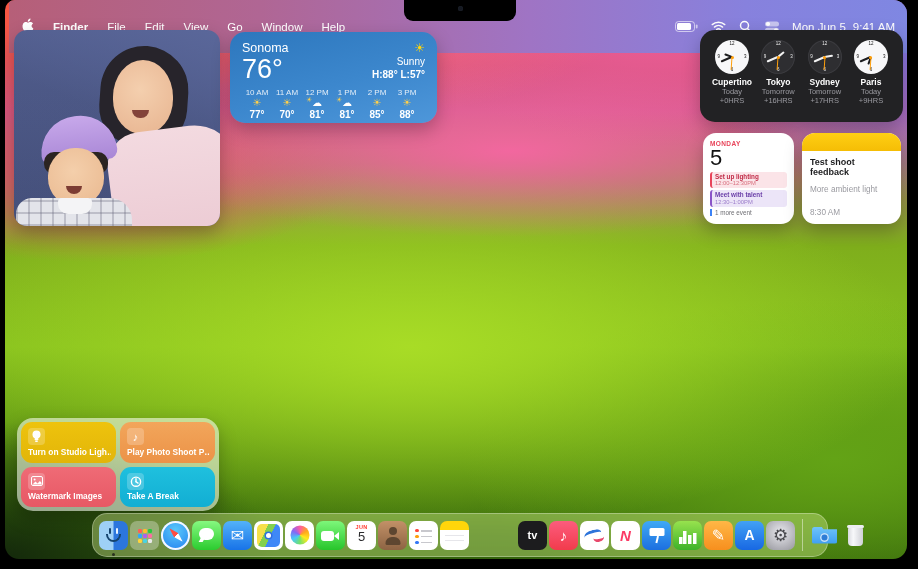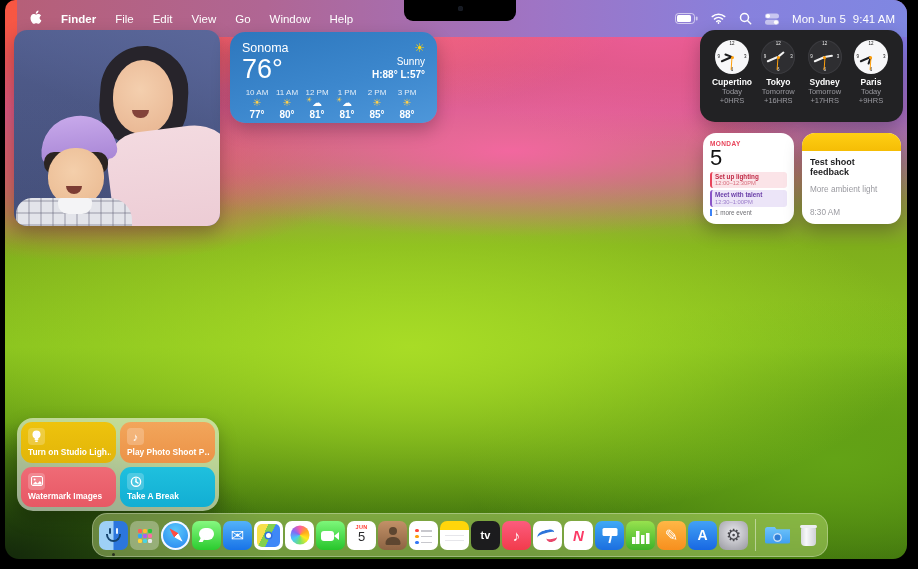--- a/index.html
+++ b/index.html
@@ -13,22 +13,22 @@
       radial-gradient(40% 33% at 72% 3%, #ee5f9d 0%, rgba(238,95,157,0) 70%),
       radial-gradient(34% 38% at 100% 8%, #8379e8 0%, rgba(131,121,232,0) 72%),
       radial-gradient(60% 22% at 56% 27%, #f2679f 0%, rgba(242,103,159,0) 70%),
       radial-gradient(46% 26% at 10% 30%, #e8506b 0%, rgba(232,80,107,0) 65%),
       radial-gradient(72% 42% at 45% 62%, #a8dc26 0%, rgba(159,214,34,0) 78%),
       radial-gradient(55% 38% at 92% 82%, #63a316 0%, rgba(93,156,20,0) 75%),
       radial-gradient(42% 34% at 0% 100%, #14290b 0%, rgba(18,37,11,0) 72%),
       linear-gradient(180deg,#d8475a 0%,#cf5a8c 20%,#9c8e52 34%,#7fae1c 44%,#86c01e 62%,#4d830f 85%,#33630b 100%);}
 
   
-  .menubar{position:absolute;left:12px;top:0;right:0;height:21px;display:flex;align-items:center;
-    padding:8px 12px;color:#fff;font-size:11.5px;
+  .menubar{position:absolute;left:4px;top:0;right:0;height:21px;display:flex;align-items:center;
+    padding:16px 12px;color:#fff;font-size:11.5px;
     background:linear-gradient(90deg,#b65f78 0%,#b06694 28%,#9f74c4 58%,#8781dd 82%,#7f87e2 100%);}
   .mb-left{display:flex;align-items:center;gap:19px;}
   .mb-left .mi{cursor:default;white-space:nowrap;}
   .mb-left .mi.first{font-weight:bold;}
   .mb-right{margin-left:auto;display:flex;align-items:center;gap:13px;}
   .mb-right svg{display:block;}
   .mb-clock{display:flex;gap:7px;font-size:11.5px;}
   .notch{position:absolute;left:399px;top:0;width:112px;height:21px;background:#000;
     border-radius:0 0 9px 9px;}
   .notch .cam{position:absolute;left:50%;top:6px;width:5px;height:5px;margin-left:-2px;
@@ -175,21 +175,21 @@
   .cal-m{display:block;font-size:5.5px;font-weight:bold;color:#ff3b30;margin-top:3px;letter-spacing:.3px;}
   .cal-d{display:block;font-size:13px;color:#2c2c2e;line-height:1.1;}
   .di-contacts{background:linear-gradient(180deg,#c29067,#8d6443);}
   .di-contacts::before{left:50%;top:6px;width:8px;height:8px;transform:translateX(-50%);border-radius:50%;background:#5e4630;}
   .di-contacts::after{left:50%;bottom:5px;width:15px;height:8px;transform:translateX(-50%);border-radius:8px 8px 2px 2px;background:#5e4630;}
   .di-rem{background:#fff;}
   .di-rem::before{left:6px;top:8px;width:3.5px;height:3.5px;border-radius:50%;background:#ff453a;box-shadow:0 6px 0 #ff9f0a,0 12px 0 #3478f6;}
   .di-rem::after{left:12px;top:9px;width:11px;height:15px;background:repeating-linear-gradient(180deg,#c8c8cd 0 1.5px,transparent 1.5px 6px);}
   .di-notes{background:linear-gradient(180deg,#ffd60a 0 30%,#fff 30%);}
   .di-notes::after{left:5px;top:14px;width:19px;height:1.5px;background:#e6e6ea;box-shadow:0 5px 0 #e6e6ea;}
-  .di-tv{background:#1c1c1e;}
+  .di-tv{background:#1c1c1e;margin-left:47px;}
   .di-tv .dg{font-weight:bold;font-size:11px;}
   .di-music{background:linear-gradient(180deg,#fc5c7d,#f23b4c);}
   .di-music .dg{font-size:15px;}
   .di-freeform{background:#fff;}
   .di-freeform::before{left:4px;top:9px;width:18px;height:11px;border-top:3px solid #2d74da;border-radius:60% 40% 50% 50%;transform:rotate(-12deg);box-sizing:border-box;}
   .di-freeform::after{left:13px;top:12px;width:11px;height:9px;border-bottom:3px solid #e8476b;border-radius:50%;transform:rotate(-8deg);box-sizing:border-box;}
   .di-news{background:#fff;}
   .di-news .dg{color:#fb3b66;font-weight:bold;font-style:italic;font-size:15px;}
   .di-keynote{background:linear-gradient(180deg,#3fa9f5,#1c6fe0);}
   .di-keynote::before{left:50%;top:7px;width:15px;height:8px;transform:translateX(-50%);background:#fff;border-radius:1.5px;}
@@ -301,21 +301,21 @@
     </div>
     <div class="ww-hours">
       <div class="wh">
             <div class="wh-t">10 AM</div>
             <div class="wh-i">☀</div>
             <div class="wh-v">77°</div>
           </div>
       <div class="wh">
             <div class="wh-t">11 AM</div>
             <div class="wh-i">☀</div>
-            <div class="wh-v">80°</div>
+            <div class="wh-v">70°</div>
           </div>
       <div class="wh">
             <div class="wh-t">12 PM</div>
             <div class="wh-i part">☁</div>
             <div class="wh-v">81°</div>
           </div>
       <div class="wh">
             <div class="wh-t">1 PM</div>
             <div class="wh-i part">☁</div>
             <div class="wh-v">81°</div>

